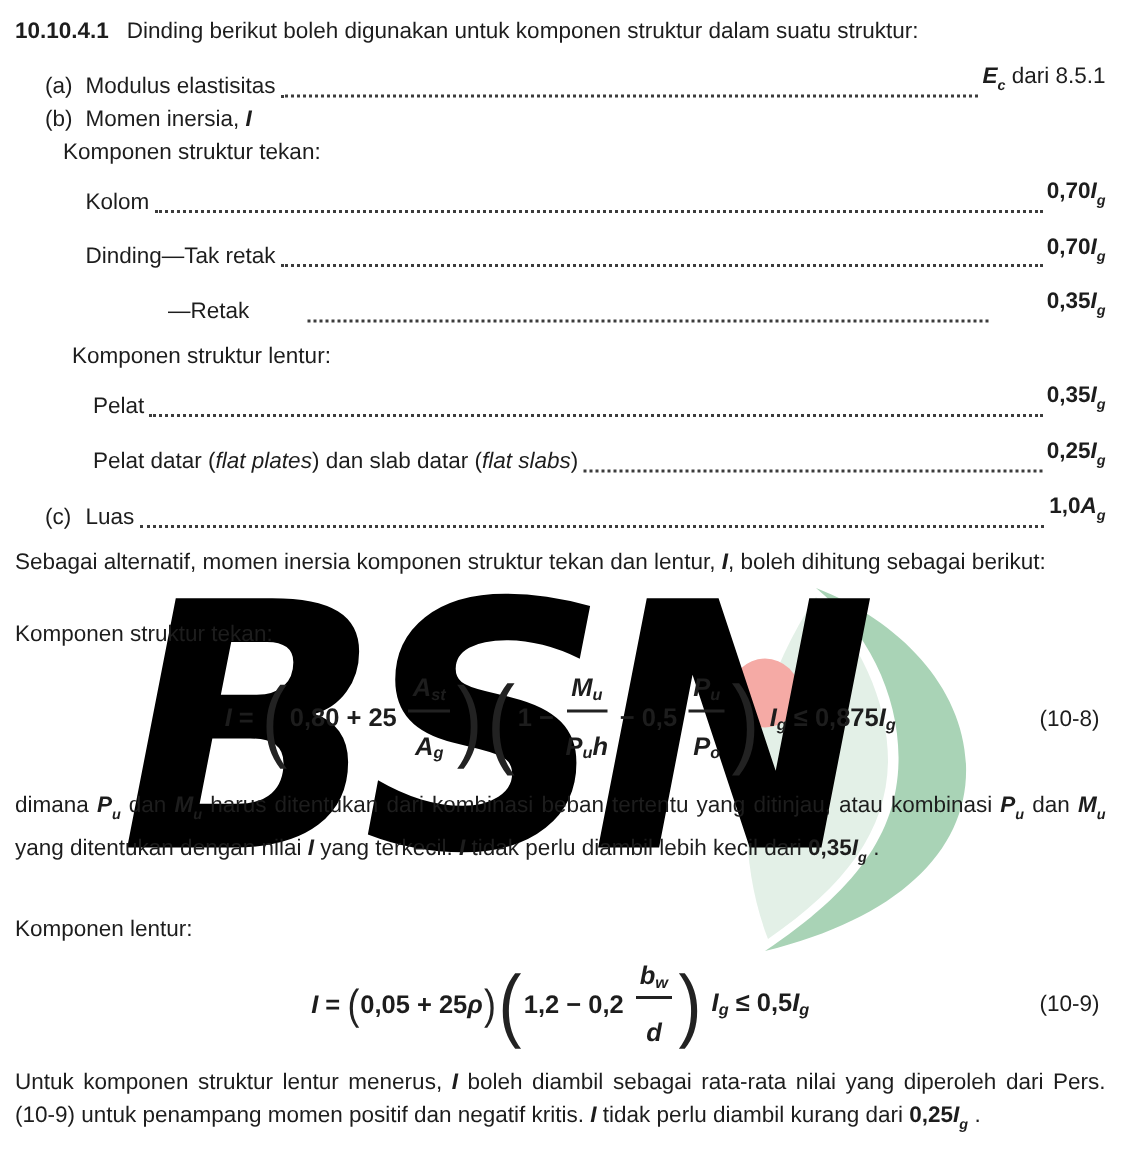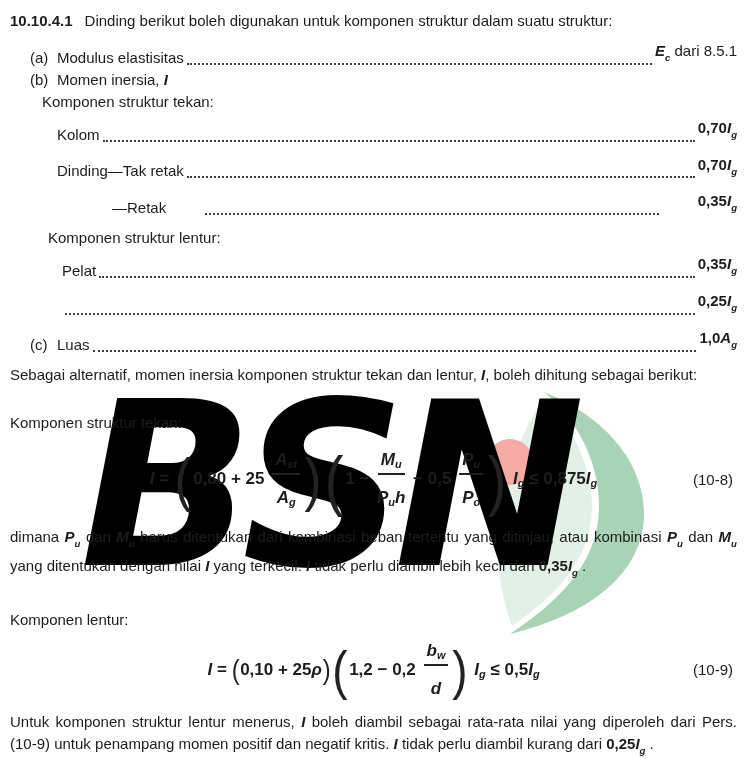--- a/index.html
+++ b/index.html
@@ -104,20 +104,21 @@
 
     <div class="ind-hdr2 gap8">Komponen struktur lentur:</div>
 
     <div class="row ind-item2 gap4">
       <span class="lbl"><span>Pelat</span></span>
       <span class="dots"></span>
       <span class="val"><span class="b">0,35</span><span class="b i">I</span><span class="b i s">g</span></span>
     </div>
 
     <div class="row ind-item2 gap8">
+      <span class="lbl"><span>Pelat datar (</span><span class="i">flat plates</span><span>) dan slab datar (</span><span class="i">flat slabs</span><span>) </span></span>
       <span class="dots"></span>
       <span class="val"><span class="b">0,25</span><span class="b i">I</span><span class="b i s">g</span></span>
     </div>
 
     <div class="row ind-a gap8">
       <span class="tag">(c)</span>
       <span class="lbl"><span>Luas</span></span>
       <span class="dots"></span>
       <span class="val"><span class="b">1,0</span><span class="b i">A</span><span class="b i s">g</span></span>
     </div>
@@ -154,21 +155,21 @@
     </div>
 
     <p class="para" style="margin-top:10px"><span>dimana </span><span class="b i">P</span><span class="b i s">u</span><span> dan </span><span class="b i">M</span><span class="b i s">u</span><span> harus ditentukan dari kombinasi beban tertentu yang ditinjau, atau kombinasi </span><span class="b i">P</span><span class="b i s">u</span><span> dan </span><span class="b i">M</span><span class="b i s">u</span><span> yang ditentukan dengan nilai </span><span class="b i">I</span><span> yang terkecil. </span><span class="b i">I</span><span> tidak perlu diambil lebih kecil dari </span><span class="b">0,35</span><span class="b i">I</span><span class="b i s">g</span><span> .</span></p>
 
     <p class="plain" style="margin-top:26px">Komponen lentur:</p>
 
     <div class="eqwrap" style="margin-top:8px;height:62px">
       <div class="eq">
         <span class="seg lhs"><span class="b i">I</span><span class="b"> =</span></span>
         <span class="bp bp-c">(</span>
-        <span class="seg"><span class="b">0,10 + 25</span><span class="b i">ρ</span></span>
+        <span class="seg"><span class="b">0,05 + 25</span><span class="b i">ρ</span></span>
         <span class="bp bp-c">)</span>
         <span class="bp bp-d">(</span>
         <span class="seg"><span class="b">1,2 − 0,2 </span></span>
         <span class="frac">
           <span class="num"><span class="b i">b</span><span class="b i s">w</span></span>
           <span class="den"><span class="b i">d</span></span>
         </span>
         <span class="bp bp-d">)</span>
         <span class="seg tail"><span class="b i">I</span><span class="b i s">g</span><span class="b"> ≤ 0,5</span><span class="b i">I</span><span class="b i s">g</span></span>
       </div>

